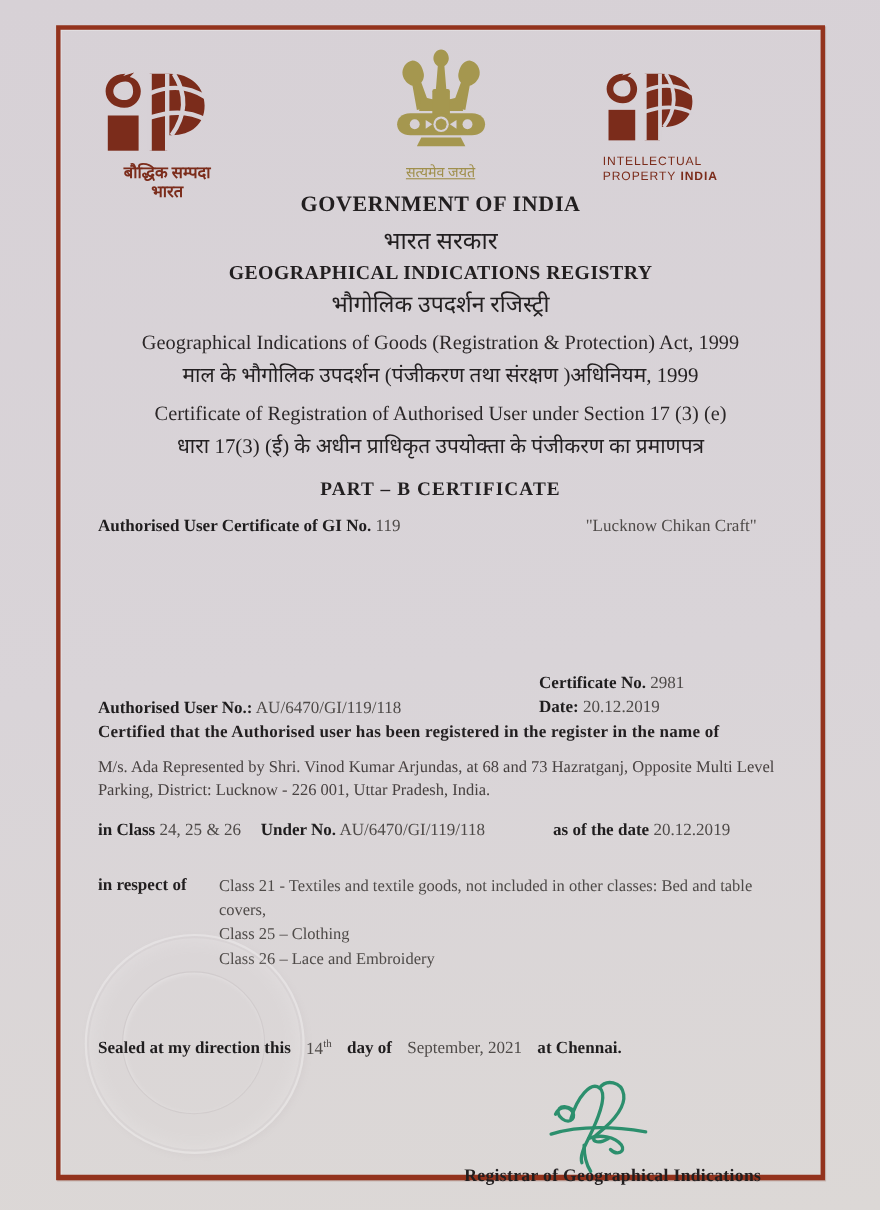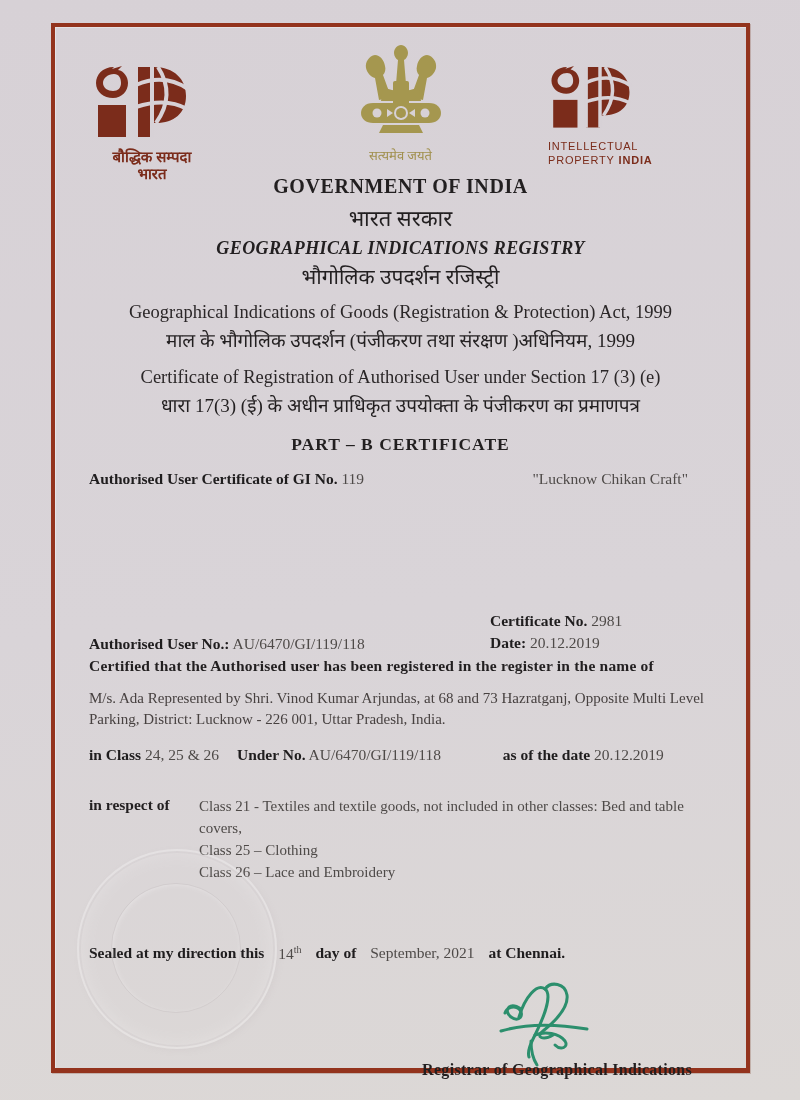--- a/index.html
+++ b/index.html
@@ -26,25 +26,25 @@
     margin-top:2px;color:#7b2c1b;font-weight:bold;
     font-size:15px;line-height:1.1;text-align:center;
   }
   .logo-caption-en{
     margin-top:3px;color:#7b2c1b;
     font-family:"Liberation Sans", sans-serif;
     font-size:11px;letter-spacing:.8px;line-height:1.25;
   }
   .logo-caption-en b{font-weight:bold;}
   .emblem-col{position:absolute;left:0;right:0;top:14px;text-align:center;}
-  .motto{color:#a08f4c;font-size:13px;margin-top:1px;}
+  .motto{color:#a08f4c;font-size:13px;margin-top:1px;text-decoration:underline;}
   .titles{text-align:center;}
   .t-gov{font-size:20px;font-weight:bold;letter-spacing:.6px;margin-top:6px;}
   .t-hi1{font-size:22px;margin-top:4px;}
-  .t-reg{font-size:18px;font-weight:bold;letter-spacing:.4px;margin-top:6px;font-style:italic;}
+  .t-reg{font-size:18px;font-weight:bold;letter-spacing:.4px;margin-top:6px;}
   .t-hi2{font-size:21px;margin-top:3px;}
   .t-act{font-size:18.5px;margin-top:12px;color:#2b2728;}
   .t-act-hi{font-size:19px;margin-top:4px;}
   .t-cert{font-size:18.5px;margin-top:14px;color:#2b2728;}
   .t-cert-hi{font-size:19px;margin-top:4px;}
   .t-part{font-size:17.5px;font-weight:bold;letter-spacing:1px;margin-top:16px;}
   .content{padding:0 40px 0 34px;}
   .lbl{font-weight:bold;color:#1f1d1e;}
   .val{color:#4e4a48;}
   .gi-row{display:flex;justify-content:space-between;margin-top:15px;font-size:15.5px;}

